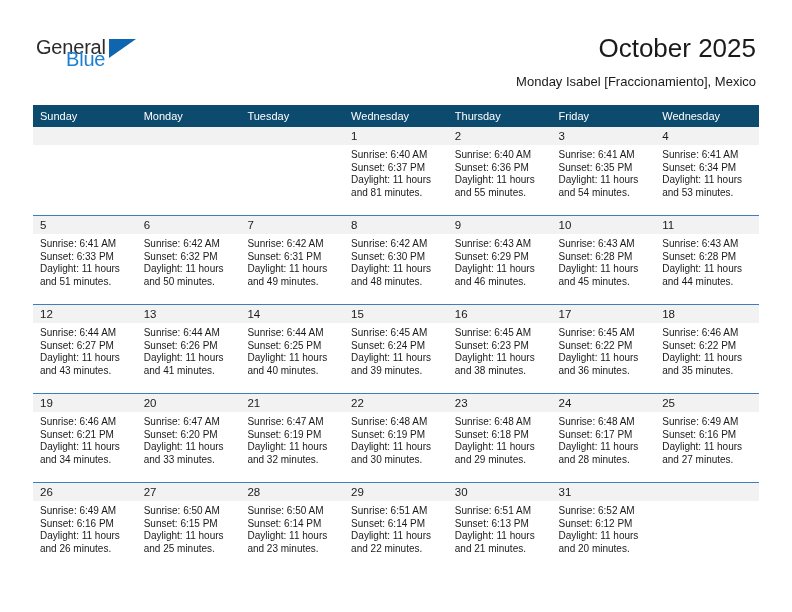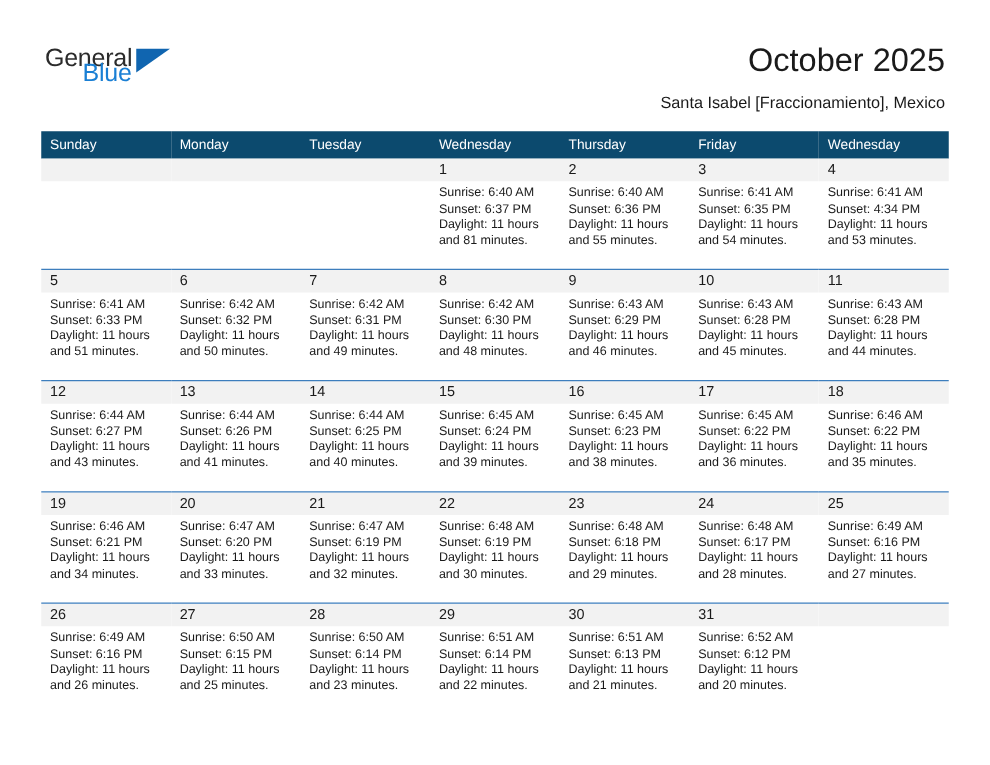--- a/index.html
+++ b/index.html
@@ -156,21 +156,21 @@
 
   <div class="header">
 
     <div class="logo">
       <span class="logo-general">General</span>
       <span class="logo-triangle"></span>
       <span class="logo-blue">Blue</span>
     </div>
 
     <div class="title">October 2025</div>
-    <div class="subtitle">Santa Isabel [Fraccionamiento], Mexico</div>
+    <div class="subtitle">Monday Isabel [Fraccionamiento], Mexico</div>
 
   </div>
 
   <table class="calendar">
     <thead>
       <tr>
         <th>Sunday</th>
         <th>Monday</th>
         <th>Tuesday</th>
         <th>Wednesday</th>
@@ -224,21 +224,21 @@
                 <div>Sunset: 6:35 PM</div>
                 <div class="daylight-line">Daylight: 11 hours and 54 minutes.</div>
               </div>
             </div>
           </td>
           <td>
             <div class="daybox">
               <div class="daynum">4</div>
               <div class="dayinfo">
                 <div>Sunrise: 6:41 AM</div>
-                <div>Sunset: 4:34 PM</div>
+                <div>Sunset: 6:34 PM</div>
                 <div class="daylight-line">Daylight: 11 hours and 53 minutes.</div>
               </div>
             </div>
           </td>
         </tr>
         <tr class="week-row">
           <td>
             <div class="daybox">
               <div class="daynum">5</div>
               <div class="dayinfo">

